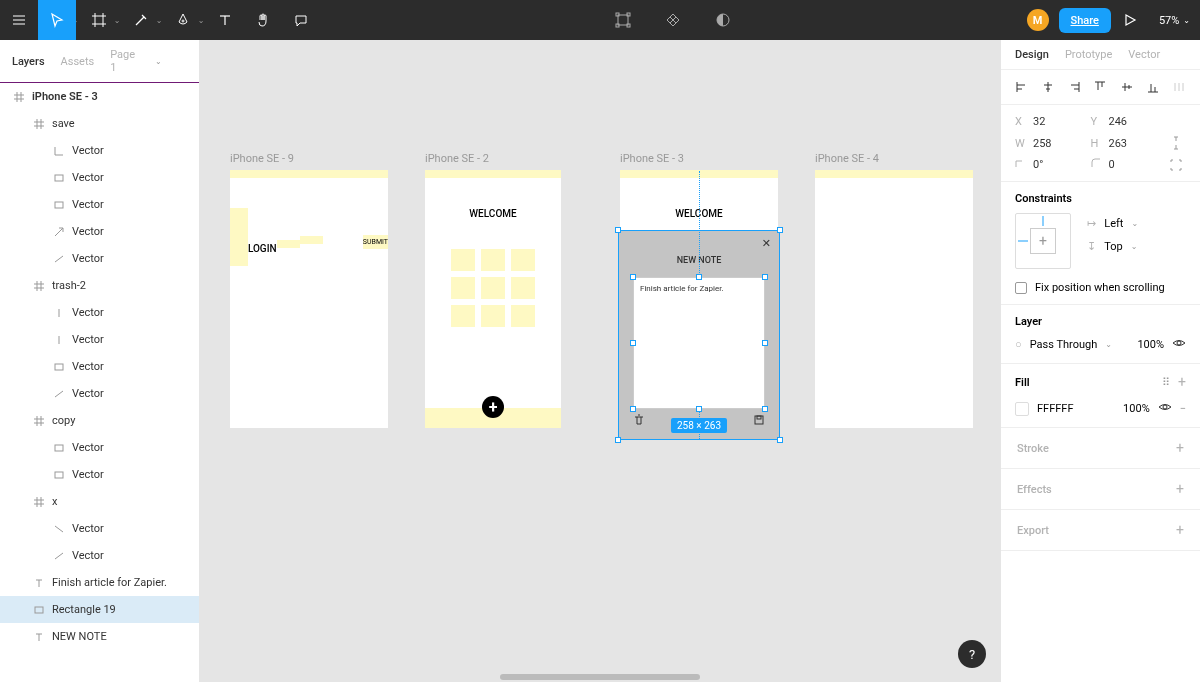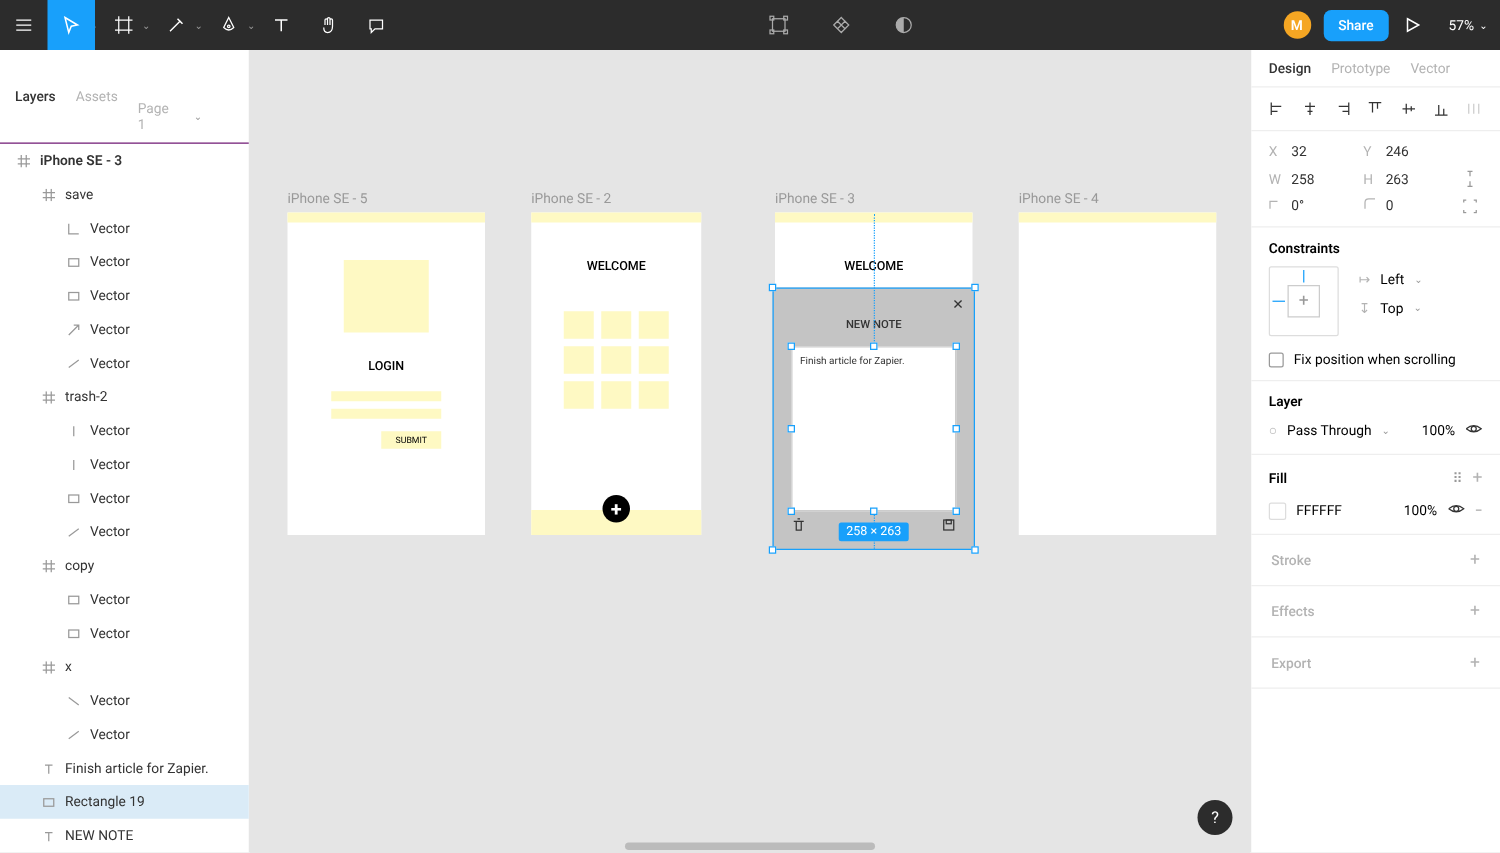--- a/index.html
+++ b/index.html
@@ -5,27 +5,27 @@
 * { box-sizing: border-box; margin: 0; padding: 0; }
 body { font-family: -apple-system, BlinkMacSystemFont, "Segoe UI", Roboto, Helvetica, Arial, sans-serif; font-size: 11px; background:#e5e5e5; overflow:hidden; width:1200px; height:682px; }
 .topbar { height:40px; background:#2c2c2c; display:flex; align-items:center; color:#fff; }
 .tb-btn { width:38px; height:40px; display:flex; align-items:center; justify-content:center; cursor:pointer; position:relative; }
 .tb-btn.active { background:#18a0fb; }
 .tb-btn svg { width:16px; height:16px; }
 .chev { font-size:8px; color:#999; margin-left:-6px; width:10px; display:flex; align-items:center; justify-content:center; height:40px; cursor:pointer;}
 .tb-spacer { flex:1; }
 .tb-center { display:flex; align-items:center; gap:12px; }
 .avatar { width:22px; height:22px; border-radius:50%; background:#f5a623; color:#fff; display:flex; align-items:center; justify-content:center; font-size:11px; font-weight:600;}
-.share-btn { background:#18a0fb; color:#fff; padding:6px 12px; border-radius:6px; font-size:11px; cursor:pointer; font-weight:500;}
+.share-btn { background:#18a0fb; color:#fff; padding:6px 12px; border-radius:6px; font-size:11px; cursor:pointer; font-weight:500;text-decoration:underline;}
 .zoom { color:#fff; font-size:11px; margin:0 10px; cursor:pointer; display:flex; align-items:center; gap:4px;}
 .sidebar-left { position:absolute; left:0; top:40px; width:200px; bottom:0; background:#fff; border-right:1px solid #e5e5e5;}
 .tabs { display:flex; align-items:center; padding:8px 12px; border-bottom:1px solid #701a75; font-size:11px; }
 .tabs span { margin-right:16px; cursor:pointer; color:#b3b3b3;}
 .tabs span.active { color:#333; font-weight:500;}
-.tabs .pagesel { margin-left:auto; color:#333; font-size:11px; cursor:pointer; display:flex; align-items:center; gap:4px;margin-top:32px;}
+.tabs .pagesel { margin-left:auto; color:#333; font-size:11px; cursor:pointer; display:flex; align-items:center; gap:4px;}
 .layer-row { display:flex; align-items:center; height:27px; padding-right:8px; font-size:11px; color:#333; cursor:pointer;}
 .layer-row.selected { background:#daebf7; }
 .layer-row.bold { font-weight:600; }
 .lyr-icon { width:14px; display:flex; justify-content:center; margin-right:6px; color:#999; }
 .lyr-icon svg { width:10px; height:10px; }
 .indent-0 { padding-left:12px; }
 .indent-1 { padding-left:32px; }
 .indent-2 { padding-left:52px; }
 .canvas { position:absolute; left:200px; right:200px; top:40px; bottom:0; background:#e5e5e5; overflow:hidden;}
 .frame { position:absolute; background:#fff; }
@@ -351,23 +351,23 @@
         </span>
         <span>NEW NOTE</span>
       </div>
       <div class="layer-row indent-1"></div>
     </div>
 </div>
 
 <div class="canvas">
   <div id="frames-host">
       <div class="frame" style="left: 30px; top: 130px; width: 158px; height: 258px;">
-        <div class="frame-label">iPhone SE - 5</div>
+        <div class="frame-label">iPhone SE - 9</div>
         <div class="gray-block" style="height:8px;width:100%"></div>
-        <div style="display:flex;flex-direction:column;align-items:center;padding-top:30px;">
+        <div style="display:flex;flex-direction:row;align-items:center;padding-top:30px;">
       <div class="gray-block" style="width:68px;height:58px"></div>
       <div style="margin-top:22px;font-size:10px;font-weight:500">LOGIN</div>
       <div class="gray-block" style="width:88px;height:8px;margin-top:14px"></div>
       <div class="gray-block" style="width:88px;height:8px;margin-top:6px"></div>
       <div class="gray-block" style="width:48px;height:14px;margin-top:10px;margin-left:40px;display:flex;align-items:center;justify-content:center;font-size:7px">SUBMIT</div>
     </div>
       </div>
       <div class="frame" style="left: 225px; top: 130px; width: 136px; height: 258px;">
         <div class="frame-label">iPhone SE - 2</div>
         <div class="gray-block" style="height:8px;width:100%"></div>

